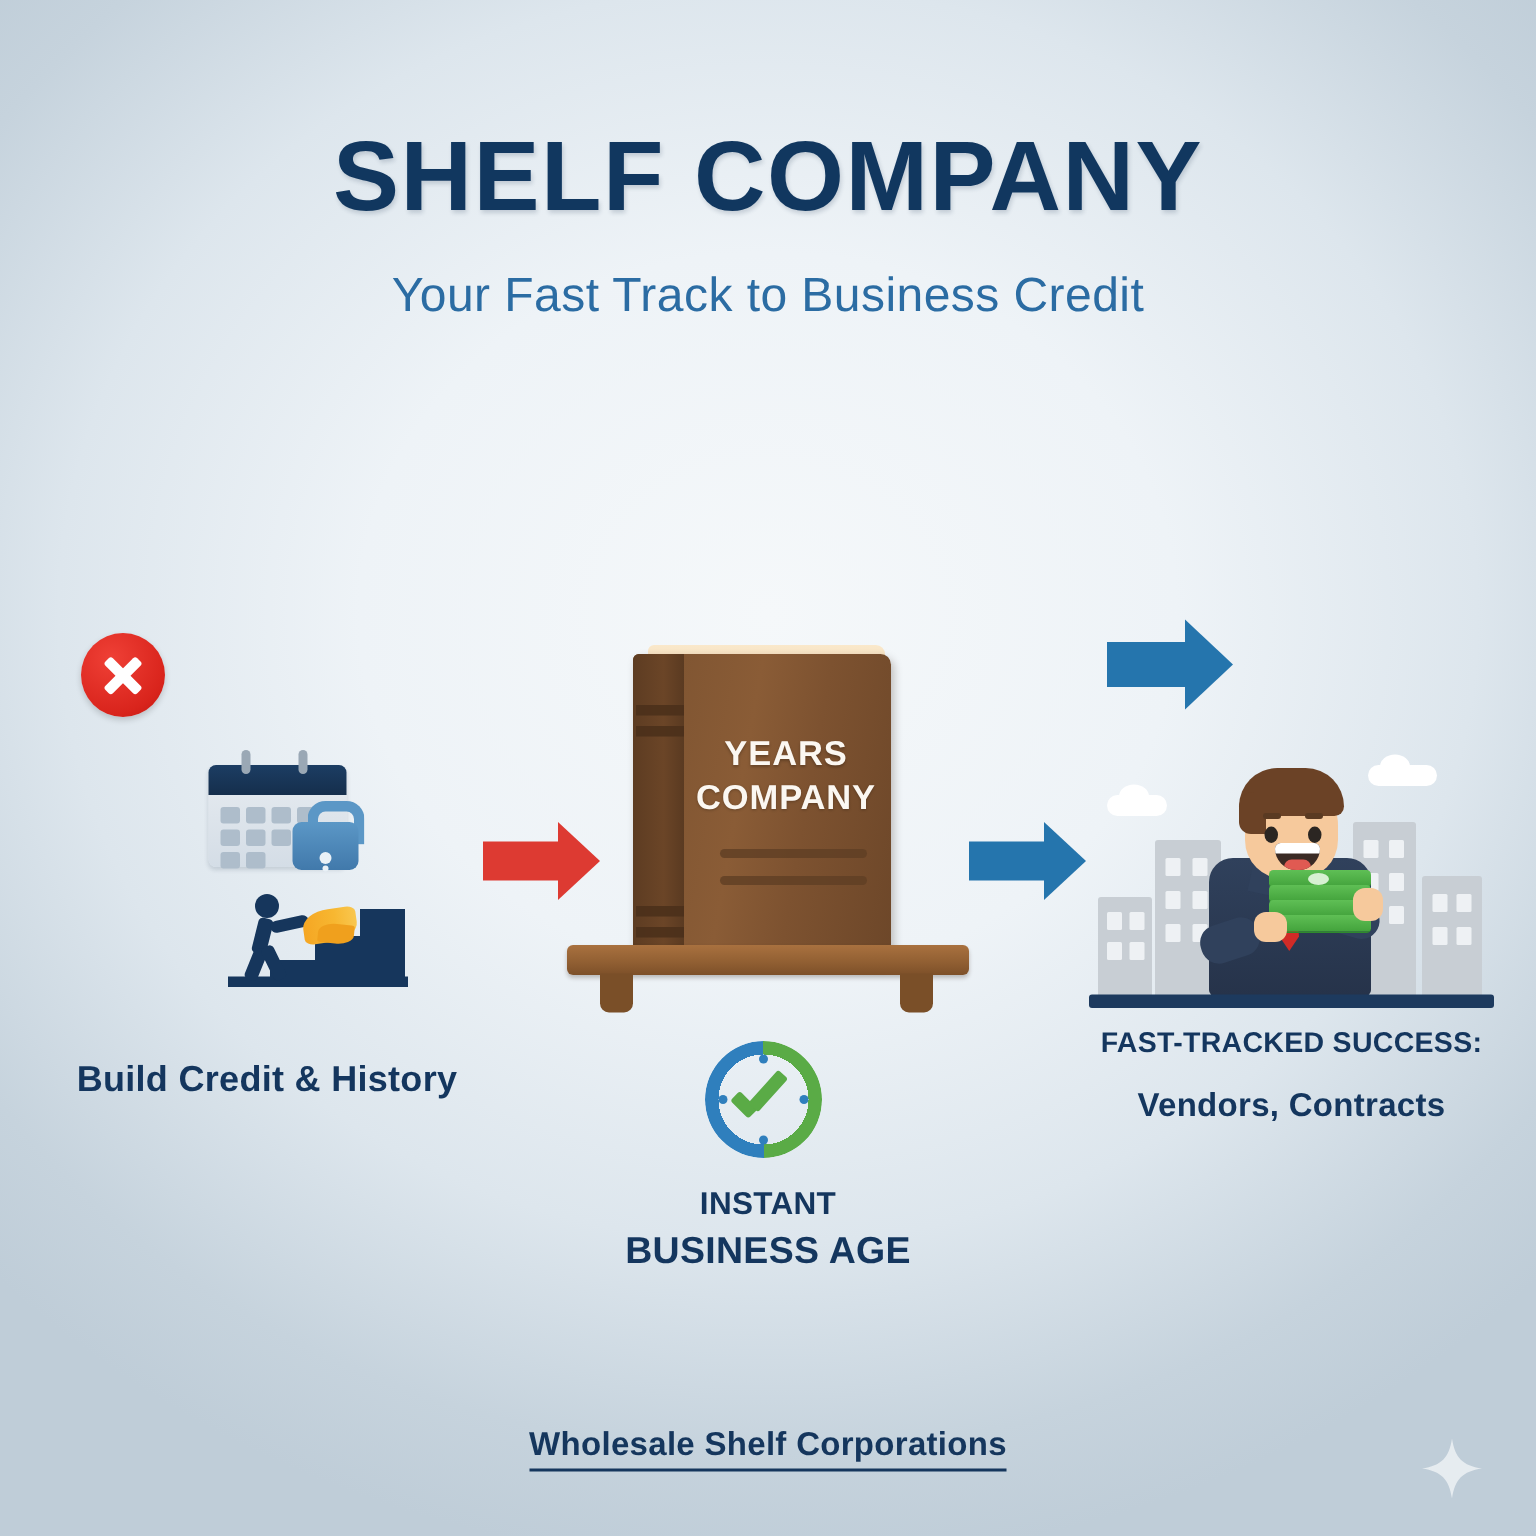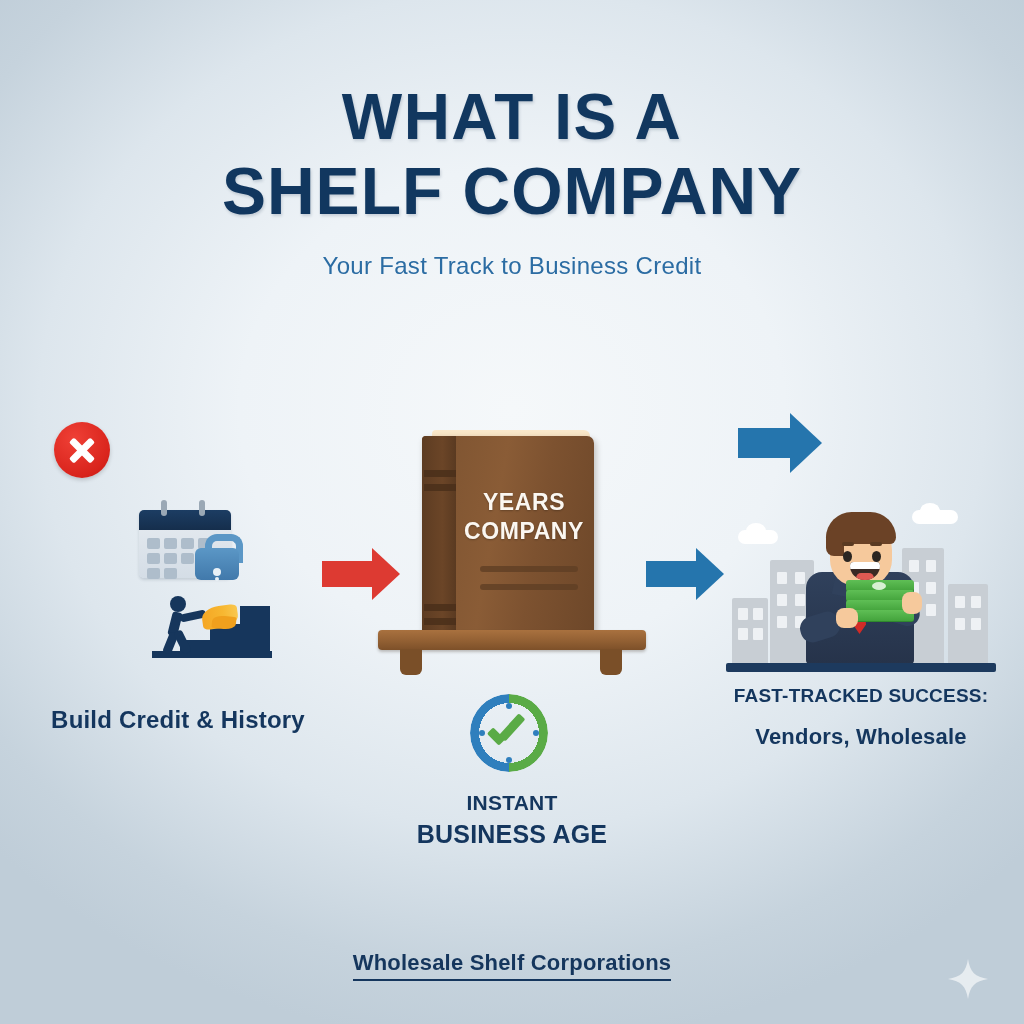--- a/index.html
+++ b/index.html
@@ -17,21 +17,21 @@
 
   
   #header{position:absolute;left:0;right:0;top:80px;text-align:center;}
   .title-line{
     color:#11375f;font-weight:bold;letter-spacing:1.5px;
     font-size:64px;line-height:74px;text-transform:uppercase;
     text-shadow:1px 2px 3px rgba(30,50,80,.18);
   }
   .title-line.l2{font-size:66px;letter-spacing:1px;}
   .subtitle{
-    margin-top:24px;color:#2b6ca3;font-size:24px;letter-spacing:.3px;
+    margin-top:24px;color:#2b6ca3;font-size:32px;letter-spacing:.3px;
   }
 
   
   .panel{position:absolute;}
   .cap{
     text-align:center;color:#14365e;font-weight:bold;
     letter-spacing:.2px;
   }
 
   
@@ -235,21 +235,20 @@
   #sparkle{
     position:absolute;left:946px;top:957px;width:44px;height:44px;opacity:.72;
   }
 </style>
 </head>
 <body>
 
 <div id="poster">
 
   <div id="header">
-    <div class="title-line l1">WHAT IS A</div>
     <div class="title-line l2">SHELF COMPANY</div>
     <div class="subtitle">Your Fast Track to Business Credit</div>
   </div>
 
   <div class="panel" id="left">
 
     <div class="badge-row">
       <div class="x-badge"></div>
     </div>
 
@@ -407,21 +406,21 @@
           <div class="cash-seal"></div>
         </div>
         <div class="m-hand-l"></div>
         <div class="m-hand-r"></div>
       </div>
 
       <div class="ground"></div>
     </div>
 
     <div class="cap cap1">FAST-TRACKED SUCCESS:</div>
-    <div class="cap cap2">Vendors, Wholesale</div>
+    <div class="cap cap2">Vendors, Contracts</div>
   </div>
 
   <div id="footer">
     <div class="brand">Wholesale Shelf Corporations</div>
   </div>
 
   <svg id="sparkle" viewBox="0 0 44 44">
     <path d="M22 2 C24 15 29 20 42 22 C29 24 24 29 22 42 C20 29 15 24 2 22 C15 20 20 15 22 2 Z" fill="#ffffff" opacity="0.85"></path>
   </svg>
 

